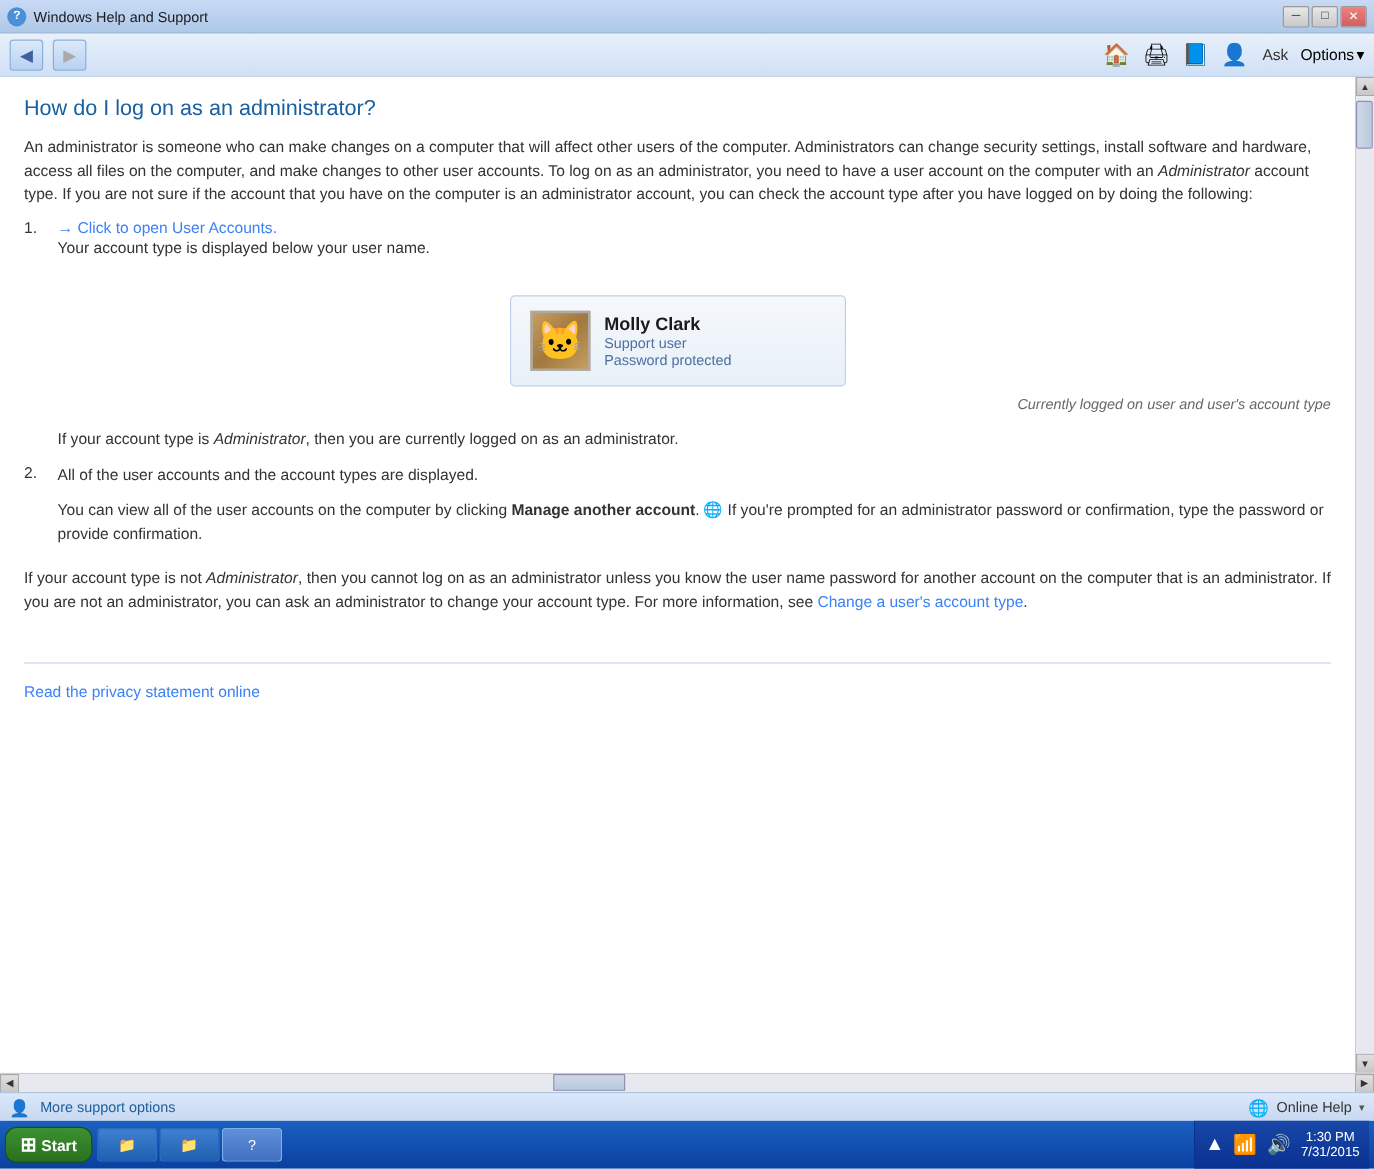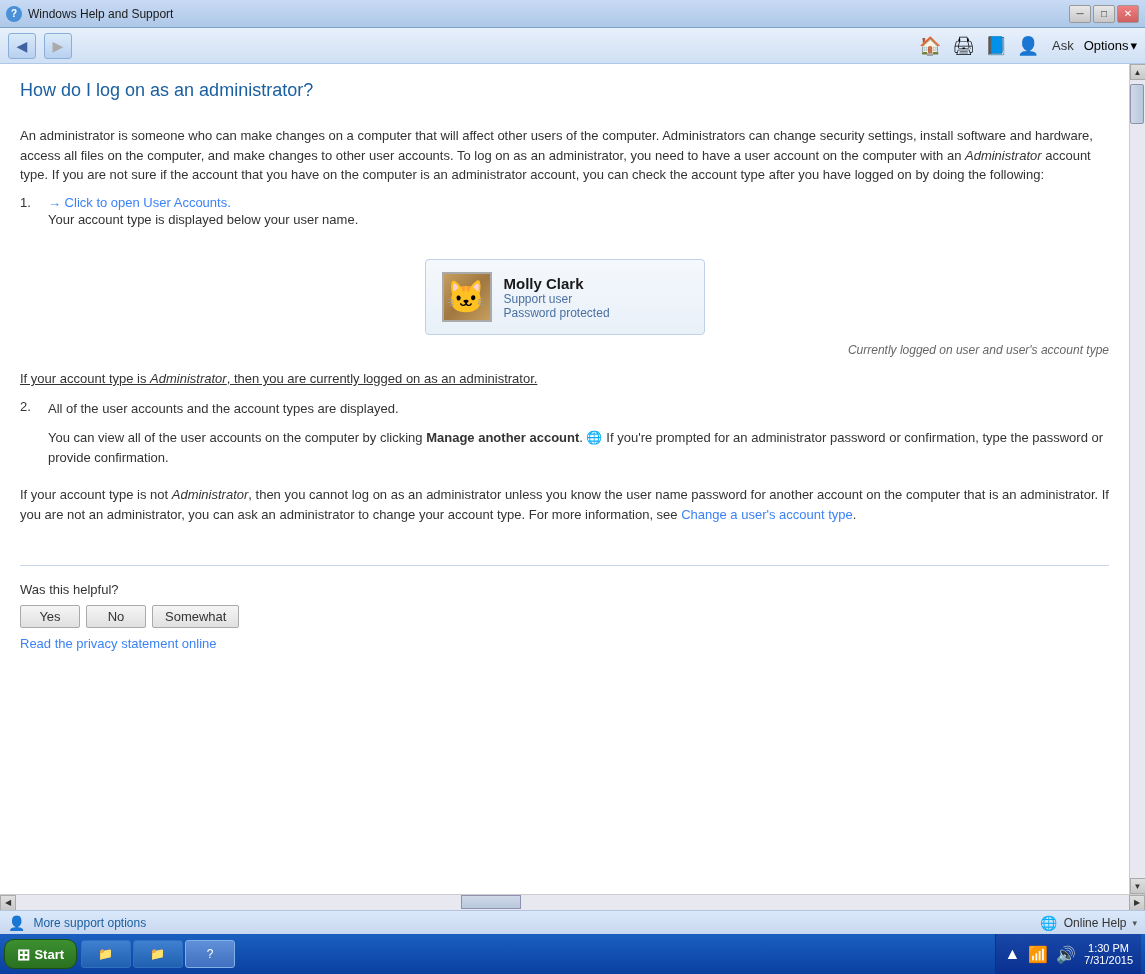--- a/index.html
+++ b/index.html
@@ -85,21 +85,21 @@
       border: 1px solid #aaa; display: flex; align-items: center; justify-content: center;
       font-size: 8px; cursor: pointer; color: #333;
     }
     .scroll-track { flex: 1; width: 100%; background: #e8e8f0; position: relative; }
     .scroll-thumb {
       width: 14px; height: 40px; background: linear-gradient(to right, #d0d8e8, #b8c8dc);
       border: 1px solid #9090b0; border-radius: 2px; position: absolute; top: 4px; left: 0;
     }
 
     
-    .page-title { font-size: 18px; color: #1a5fa0; margin-bottom: 25px; font-weight: normal; }
+    .page-title { font-size: 18px; color: #1a5fa0; margin-bottom: 12px; font-weight: normal; }
     .body-text { font-size: 13px; color: #333; line-height: 1.5; margin-bottom: 10px; }
     .body-text a, .link { color: #3b82f6; text-decoration: none; cursor: pointer; }
 
     
     .numbered-item { display: flex; gap: 8px; margin-bottom: 8px; }
     .num { min-width: 20px; color: #333; }
     .item-content { flex: 1; }
 
     
     .user-card-container { display: flex; justify-content: center; margin: 20px 0 8px; }
@@ -270,21 +270,21 @@
         <div class="user-info">
           <div class="user-info-name">Molly Clark</div>
           <div class="user-info-detail">Support user</div>
           <div class="user-info-detail">Password protected</div>
         </div>
       </div>
     </div>
     <div class="user-card-caption">Currently logged on user and user's account type</div>
 
     
-    <p class="body-text" style=" text-decoration: underline;">
+    <p class="body-text" style="margin-left: 28px;">
       If your account type is <em class="admin">Administrator</em>, then you are currently logged on as an administrator.
     </p>
 
     
     <div class="numbered-item">
       <span class="num">2.</span>
       <div class="item-content">
         <p class="body-text">All of the user accounts and the account types are displayed.</p>
         <p class="body-text">
           You can view all of the user accounts on the computer by clicking <strong>Manage another account</strong>. 🌐 If you're prompted for an administrator password or confirmation, type the password or provide confirmation.
@@ -294,28 +294,20 @@
 
     
     <p class="body-text">
       If your account type is not <em class="admin">Administrator</em>, then you cannot log on as an administrator unless you know the user name password for another account on the computer that is an administrator. If you are not an administrator, you can ask an administrator to change your account type. For more information, see <a class="link">Change a user's account type</a>.
     </p>
 
     <br>
     <hr class="divider">
 
     
-    <div class="helpful-section">
-      <div class="helpful-label">Was this helpful?</div>
-      <div class="helpful-buttons">
-        <button class="helpful-btn">Yes</button>
-        <button class="helpful-btn">No</button>
-        <button class="helpful-btn">Somewhat</button>
-      </div>
-    </div>
 
     
     <div class="privacy-link">
       <a class="link">Read the privacy statement online</a>
     </div>
 
   </div>
 
   <div class="scrollbar-v">
     <div class="scroll-arrow">▲</div>

